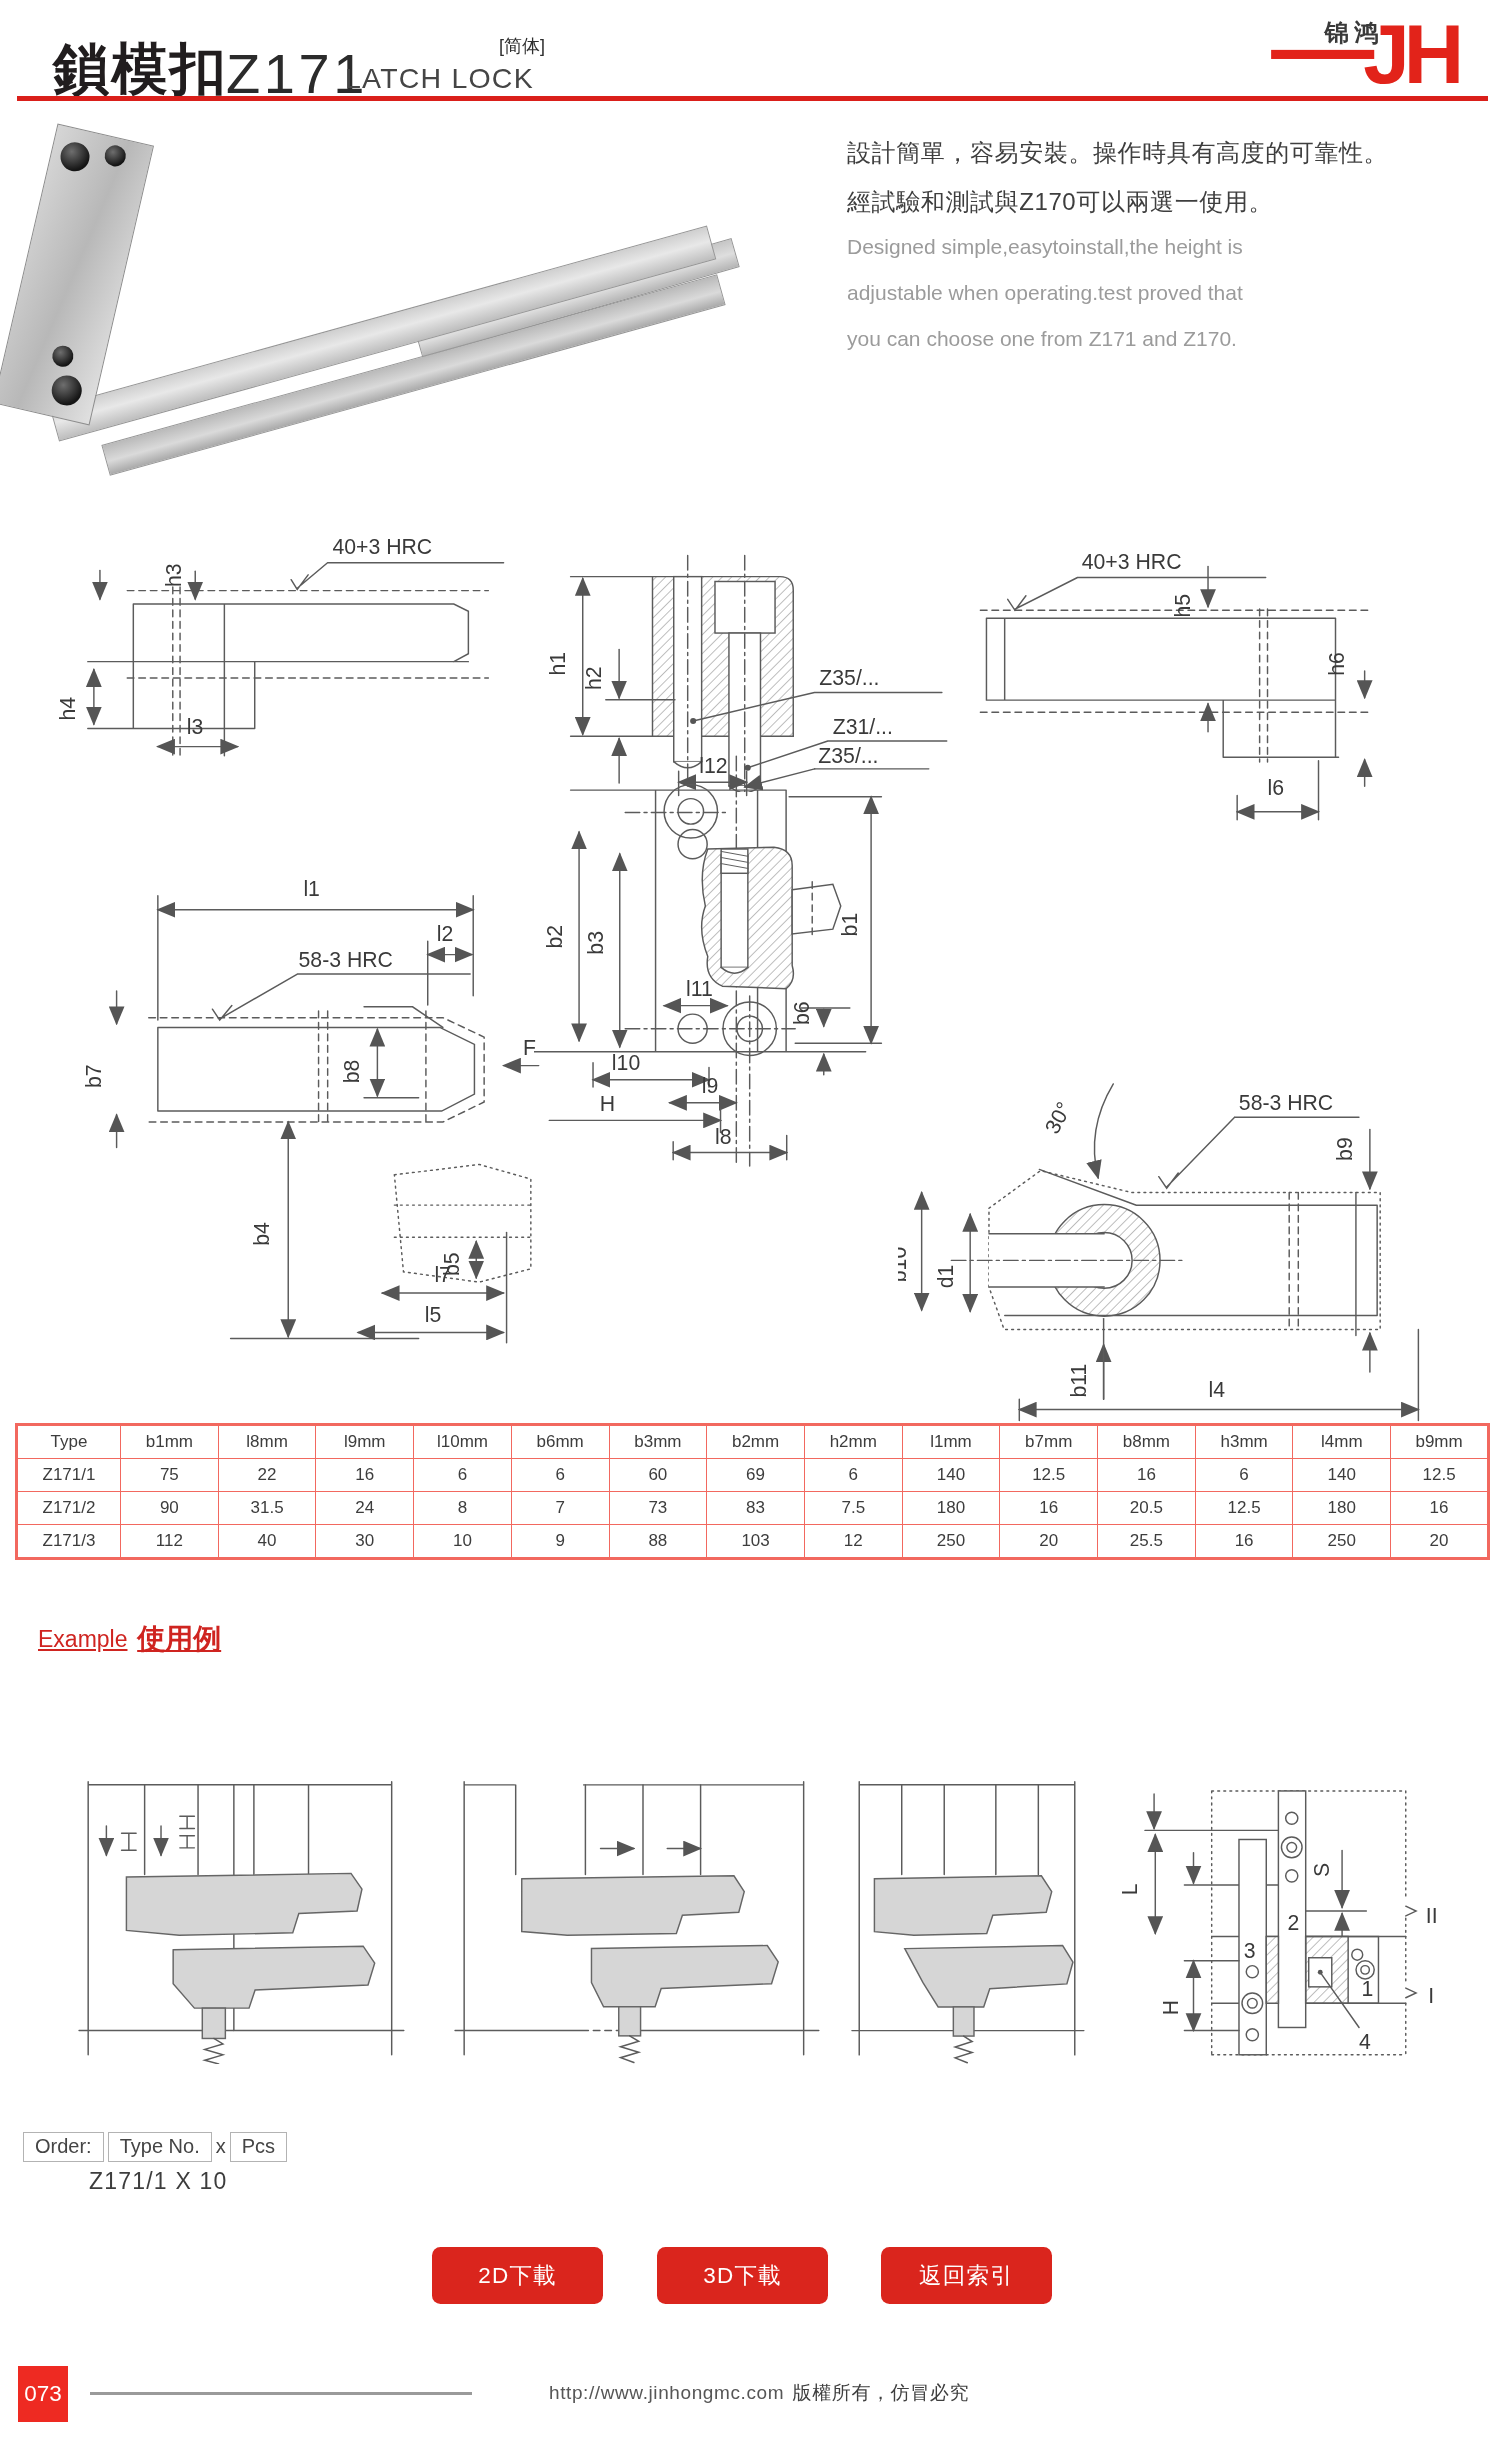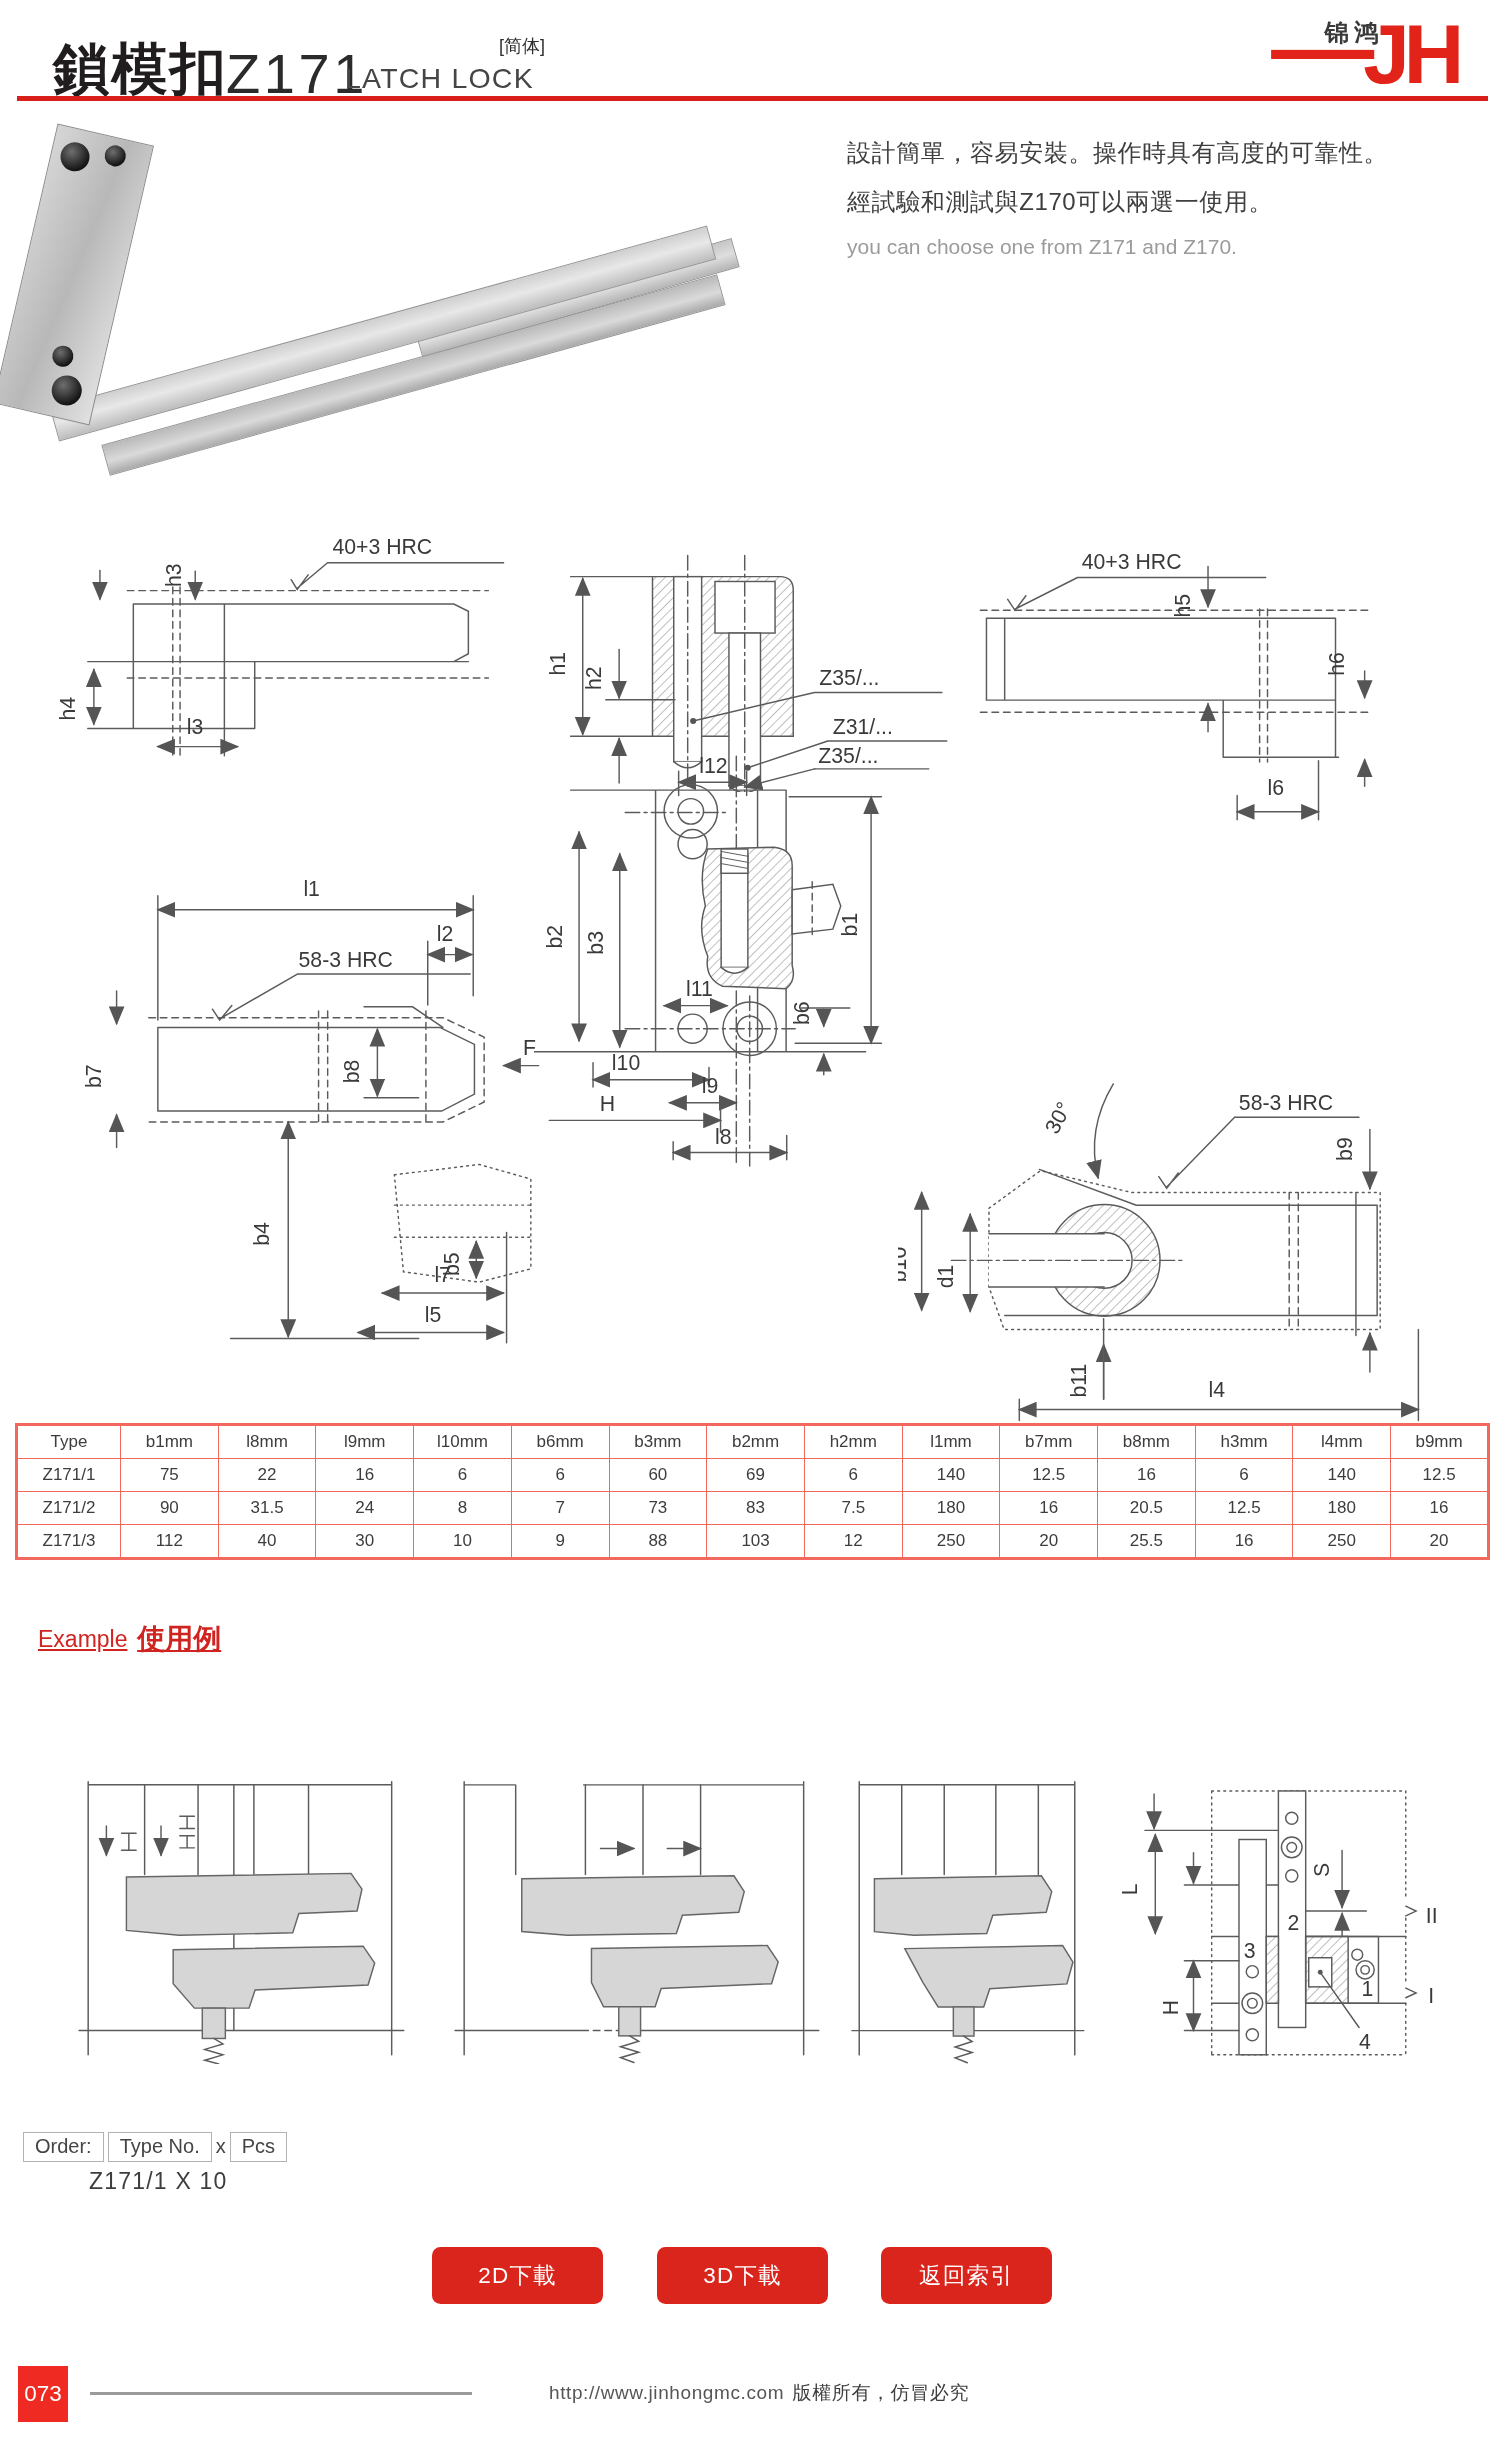--- a/index.html
+++ b/index.html
@@ -103,20 +103,22 @@
       <div class="screw" style="left:8.5px;top:13.4px;width:29px;height:29px;"></div>
       <div class="screw" style="left:52px;top:7.3px;width:20.6px;height:20.6px;"></div>
       <div class="screw" style="left:46px;top:214px;width:20.6px;height:20.6px;"></div>
       <div class="screw" style="left:53px;top:242px;width:30px;height:30px;"></div>
     </div>
   </div>
 
   <div class="abs desc">
     <p class="cn">設計簡單，容易安裝。操作時具有高度的可靠性。</p>
     <p class="cn">經試驗和測試與Z170可以兩選一使用。</p>
+    <p class="en">Designed simple,easytoinstall,the height is</p>
+    <p class="en">adjustable when operating.test proved that</p>
     <p class="en">you can choose one from Z171 and Z170.</p>
   </div>
 
   <svg class="draw" style="left:36px;top:519px;" width="486" height="261" viewBox="0 0 800 430">
     <defs>
         <marker id="aA" viewBox="0 0 12 10" markerWidth="13" markerHeight="11" refX="11" refY="5" orient="auto-start-reverse">
           <path d="M0,0L12,5L0,10z" fill="#555"></path>
         </marker>
       </defs>
     <g class="ln">

